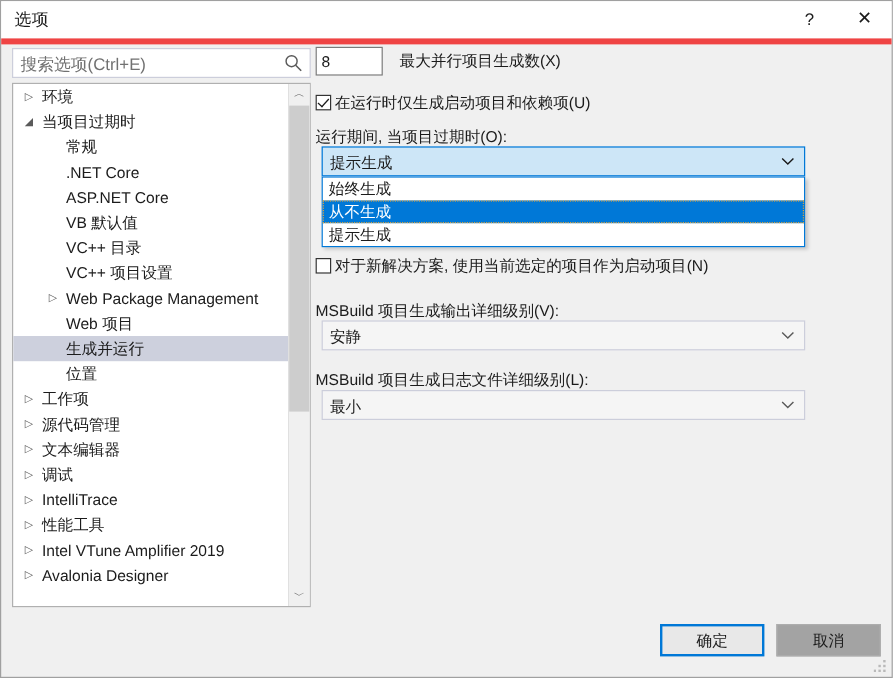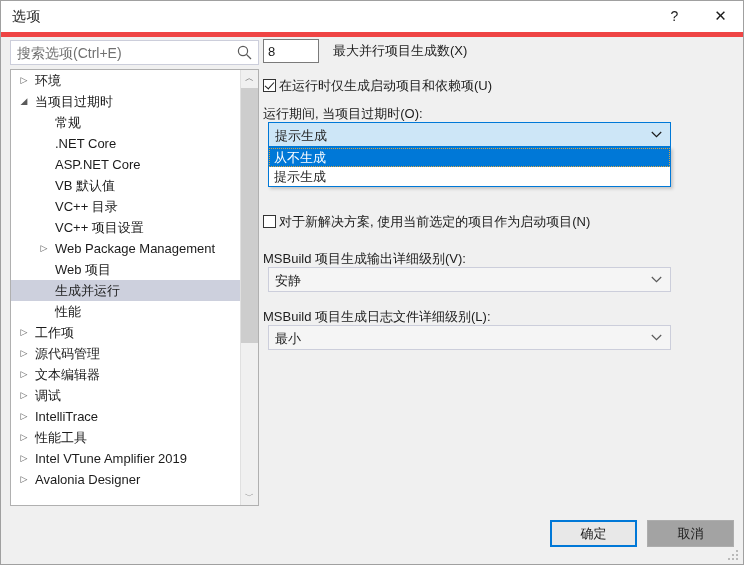--- a/index.html
+++ b/index.html
@@ -426,21 +426,21 @@
         <div class="tree-item d1">
           <span class="tw"></span>
           <span class="lbl">Web 项目</span>
         </div>
         <div class="tree-item d1 selected">
           <span class="tw"></span>
           <span class="lbl">生成并运行</span>
         </div>
         <div class="tree-item d1">
           <span class="tw"></span>
-          <span class="lbl">性能</span>
+          <span class="lbl">位置</span>
         </div>
         <div class="tree-item d0">
           <span class="tw">▷</span>
           <span class="lbl">工作项</span>
         </div>
         <div class="tree-item d0">
           <span class="tw">▷</span>
           <span class="lbl">源代码管理</span>
         </div>
         <div class="tree-item d0">
@@ -488,20 +488,21 @@
     <div class="field-label" id="lbl-outofdate">运行期间, 当项目过期时(O):</div>
 
     <div id="combo-outofdate">
       <span class="combo-text">提示生成</span>
       <svg class="combo-chev" viewBox="0 0 11 7">
         <polyline points="0.8,1 5.5,5.6 10.2,1" fill="none" stroke="#1b1b1b" stroke-width="1.2"></polyline>
       </svg>
     </div>
 
     <div id="combo-list">
+        <div class="combo-opt">始终生成</div>
         <div class="combo-opt highlighted">从不生成</div>
         <div class="combo-opt">提示生成</div>
       </div>
 
     <div class="cb-row" id="cb-new-solution">
       <span class="cbox"></span><span>对于新解决方案, 使用当前选定的项目作为启动项目(N)</span>
     </div>
 
     <div class="field-label" id="lbl-msbuild-verbosity">MSBuild 项目生成输出详细级别(V):</div>
     <div class="combo-closed" id="combo-verbosity">

